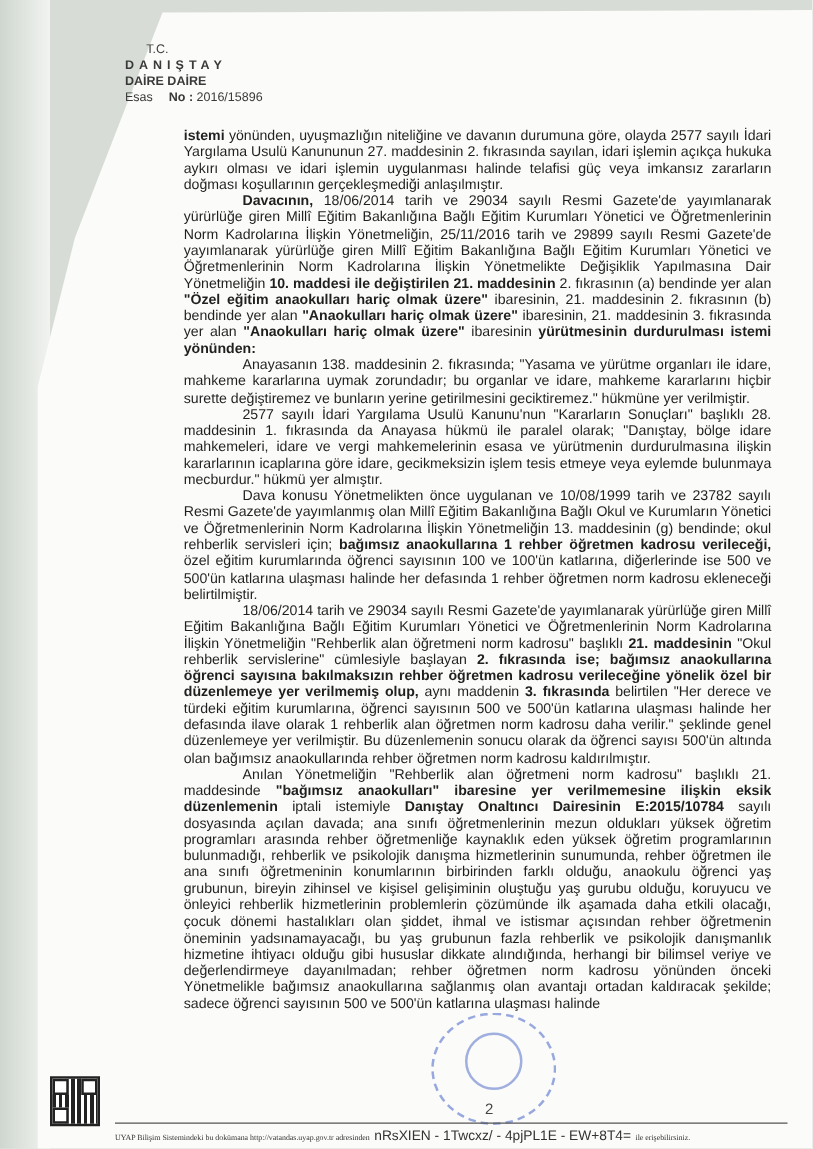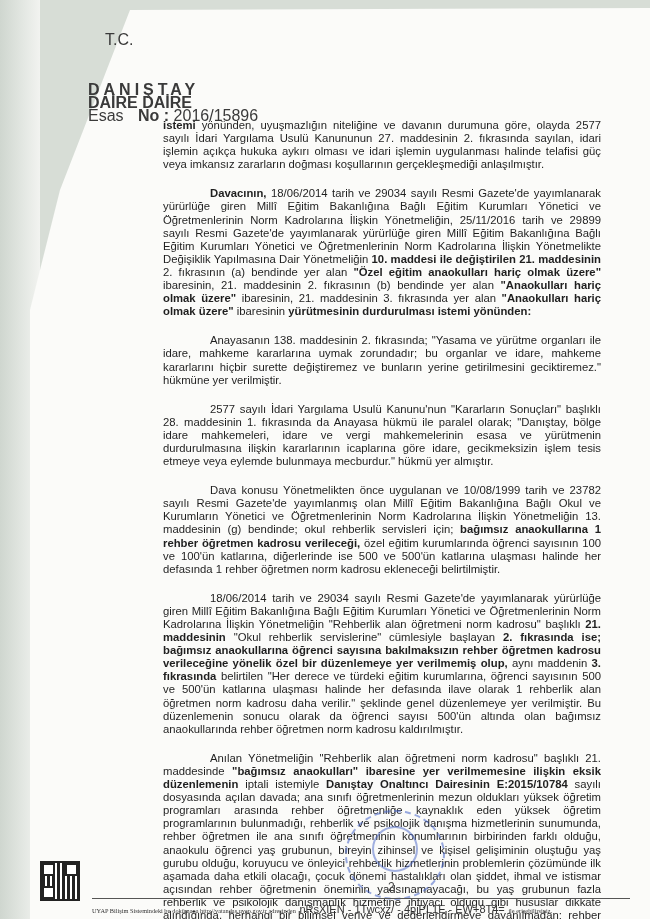--- a/index.html
+++ b/index.html
@@ -11,34 +11,34 @@
   .shadow-left {
     position:absolute; left:0; top:0; width:40px; height:919px;
     background:linear-gradient(90deg,#cfd6cf 0%,#e4e8e3 60%,#f2f3f0 100%);
   }
   .page {
     position:absolute; left:0; top:0; width:650px; height:919px;
     background:#fbfbf9;
     clip-path:polygon(130px 10px, 650px 8px, 650px 919px, 30px 919px, 30px 310px, 60px 190px);
   }
   .header {
-    position:absolute; left:88px; top:33px; color:#3a3a3a;
-    font-size:16px; line-height:13px; font-weight:bold;
+    position:absolute; left:100px; top:33px; color:#3a3a3a;
+    font-size:10px; line-height:13px; font-weight:bold;
   }
   .header .tc { padding-left:17px; font-weight:normal; }
-  .header .danistay { letter-spacing:4px;margin-top:37px; }
+  .header .danistay { letter-spacing:4px; }
   .header .esas-row { font-weight:normal;text-align:center; }
   .header .esas-label { margin-right:10px; }
   .header .no-label { font-weight:bold; }
   .body-text {
     position:absolute; left:147px; top:103px; width:470px;
     font-size:11.3px; line-height:13.1px; color:#1f1f1f;
     text-align:justify;
   }
-  .body-text p { margin:16px; }
+  .body-text p { margin:0; }
   .body-text .indent { text-indent:47px; }
   .body-text b { font-weight:bold; }
   .stamp {
     position:absolute; left:345px; top:810px; width:100px; height:90px;
     border-radius:50%; border:2px dashed rgba(70,100,200,0.55);
     box-sizing:border-box;
   }
   .stamp-inner {
     position:absolute; left:372px; top:826px; width:46px; height:46px;
     border-radius:50%; border:2px solid rgba(70,100,200,0.5);

